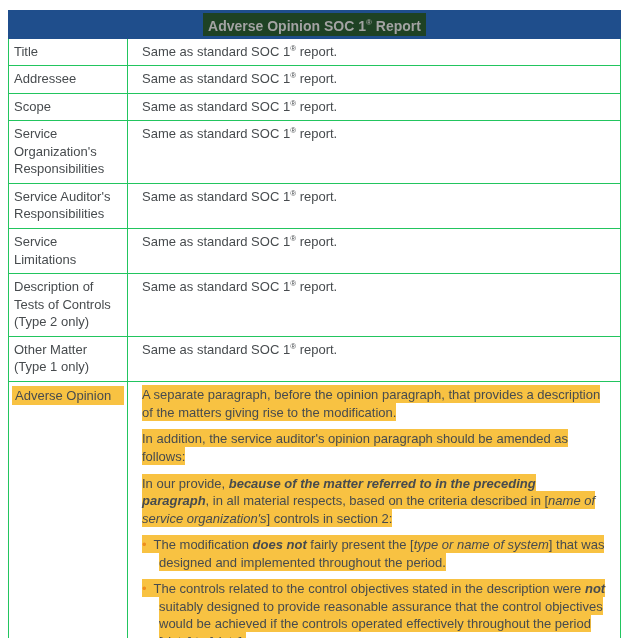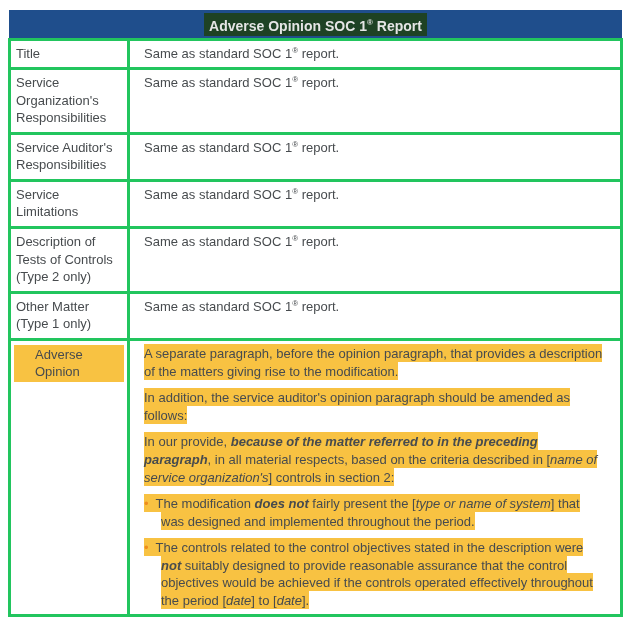--- a/index.html
+++ b/index.html
@@ -23,45 +23,45 @@
     background: #1F4E8C;
     border: 1px solid #1F4E8C;
     height: 26px;
     padding: 2px 0;
     text-align: center;
     vertical-align: middle;
   }
   .tbl-title {
     display: inline-block;
     background: #1E4224;
-    color: #e5e5e5;
+    color: #a3a3a3;
     font-weight: 700;
     font-size: 14px;
     line-height: 17px;
     padding: 1px 5px;
   }
   .tbl-title sup { font-size: 8px; }
 
   td {
-    border: 3px solid #22c55e;
+    border: 1px solid #22c55e;
     vertical-align: top;
     font-size: 13px;
     line-height: 1.35;
     color: #474B4E;
     background: #ffffff;
   }
   td.lbl { padding: 4px 4px 5px 5px; }
   td.val { padding: 4px 10px 5px 14px; }
   td.advlbl { padding: 4px 3px 5px 3px; }
   td sup, .val sup { font-size: 8px; line-height: 0; }
 
   .hl-block {
     display: block;
     background: #F8C242;
-    padding: 1px 21px;
+    padding: 1px 3px;
   }
 
   .block { margin: 0 4px 9px 0; }
   .block:last-child { margin-bottom: 0; }
   .hl {
     background: #F8C242;
     padding: 1.5px 0;
     -webkit-box-decoration-break: clone;
     box-decoration-break: clone;
   }
@@ -83,20 +83,28 @@
     <thead>
       <tr>
         <th class="hdr" colspan="2">
           <span class="tbl-title sup">Adverse Opinion SOC 1<sup>®</sup> Report</span>
         </th>
       </tr>
     </thead>
     <tbody>
       <tr>
         <td class="lbl">Title</td>
+        <td class="val sup">Same as standard SOC 1<sup>®</sup> report.</td>
+      </tr>
+      <tr>
+        <td class="lbl">Addressee</td>
+        <td class="val sup">Same as standard SOC 1<sup>®</sup> report.</td>
+      </tr>
+      <tr>
+        <td class="lbl">Scope</td>
         <td class="val sup">Same as standard SOC 1<sup>®</sup> report.</td>
       </tr>
       <tr>
         <td class="lbl">Service Organization's Responsibilities</td>
         <td class="val sup">Same as standard SOC 1<sup>®</sup> report.</td>
       </tr>
       <tr>
         <td class="lbl">Service Auditor's Responsibilities</td>
         <td class="val sup">Same as standard SOC 1<sup>®</sup> report.</td>
       </tr>

